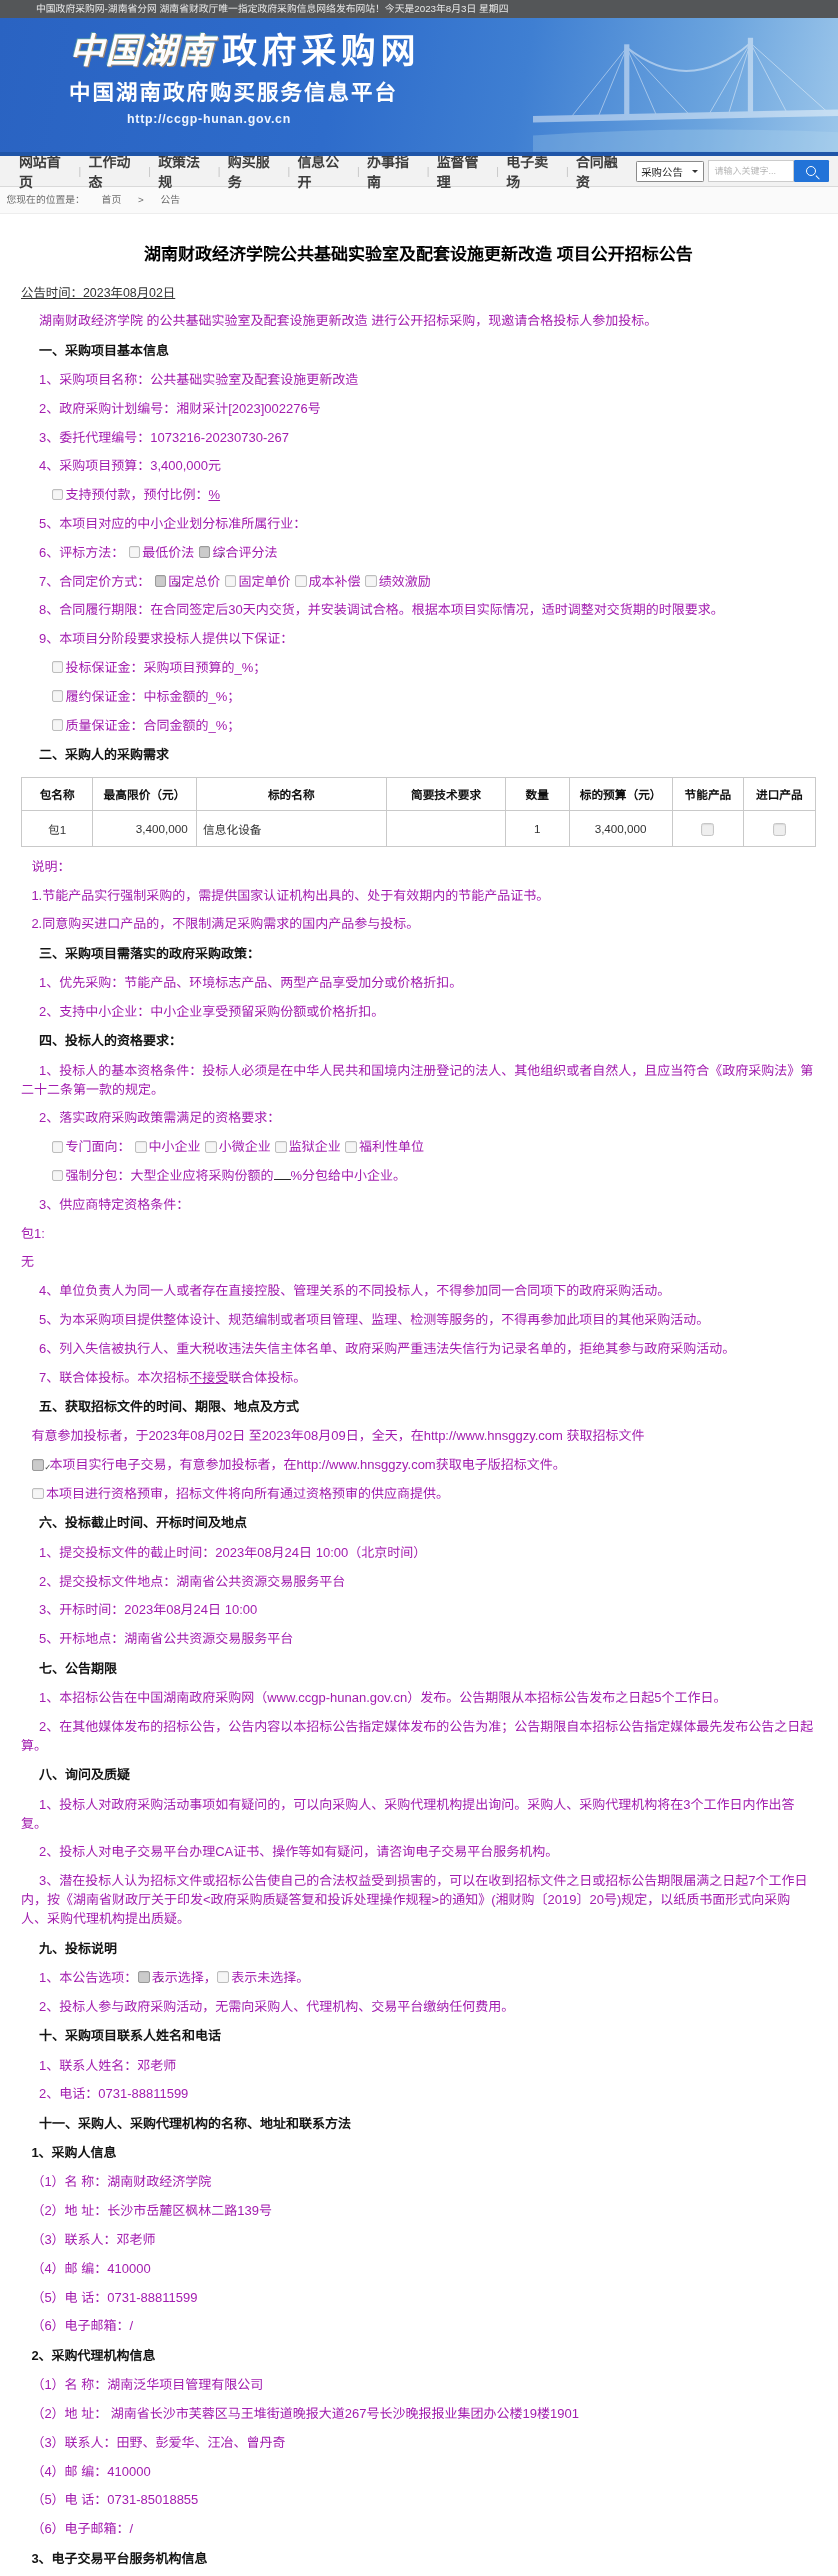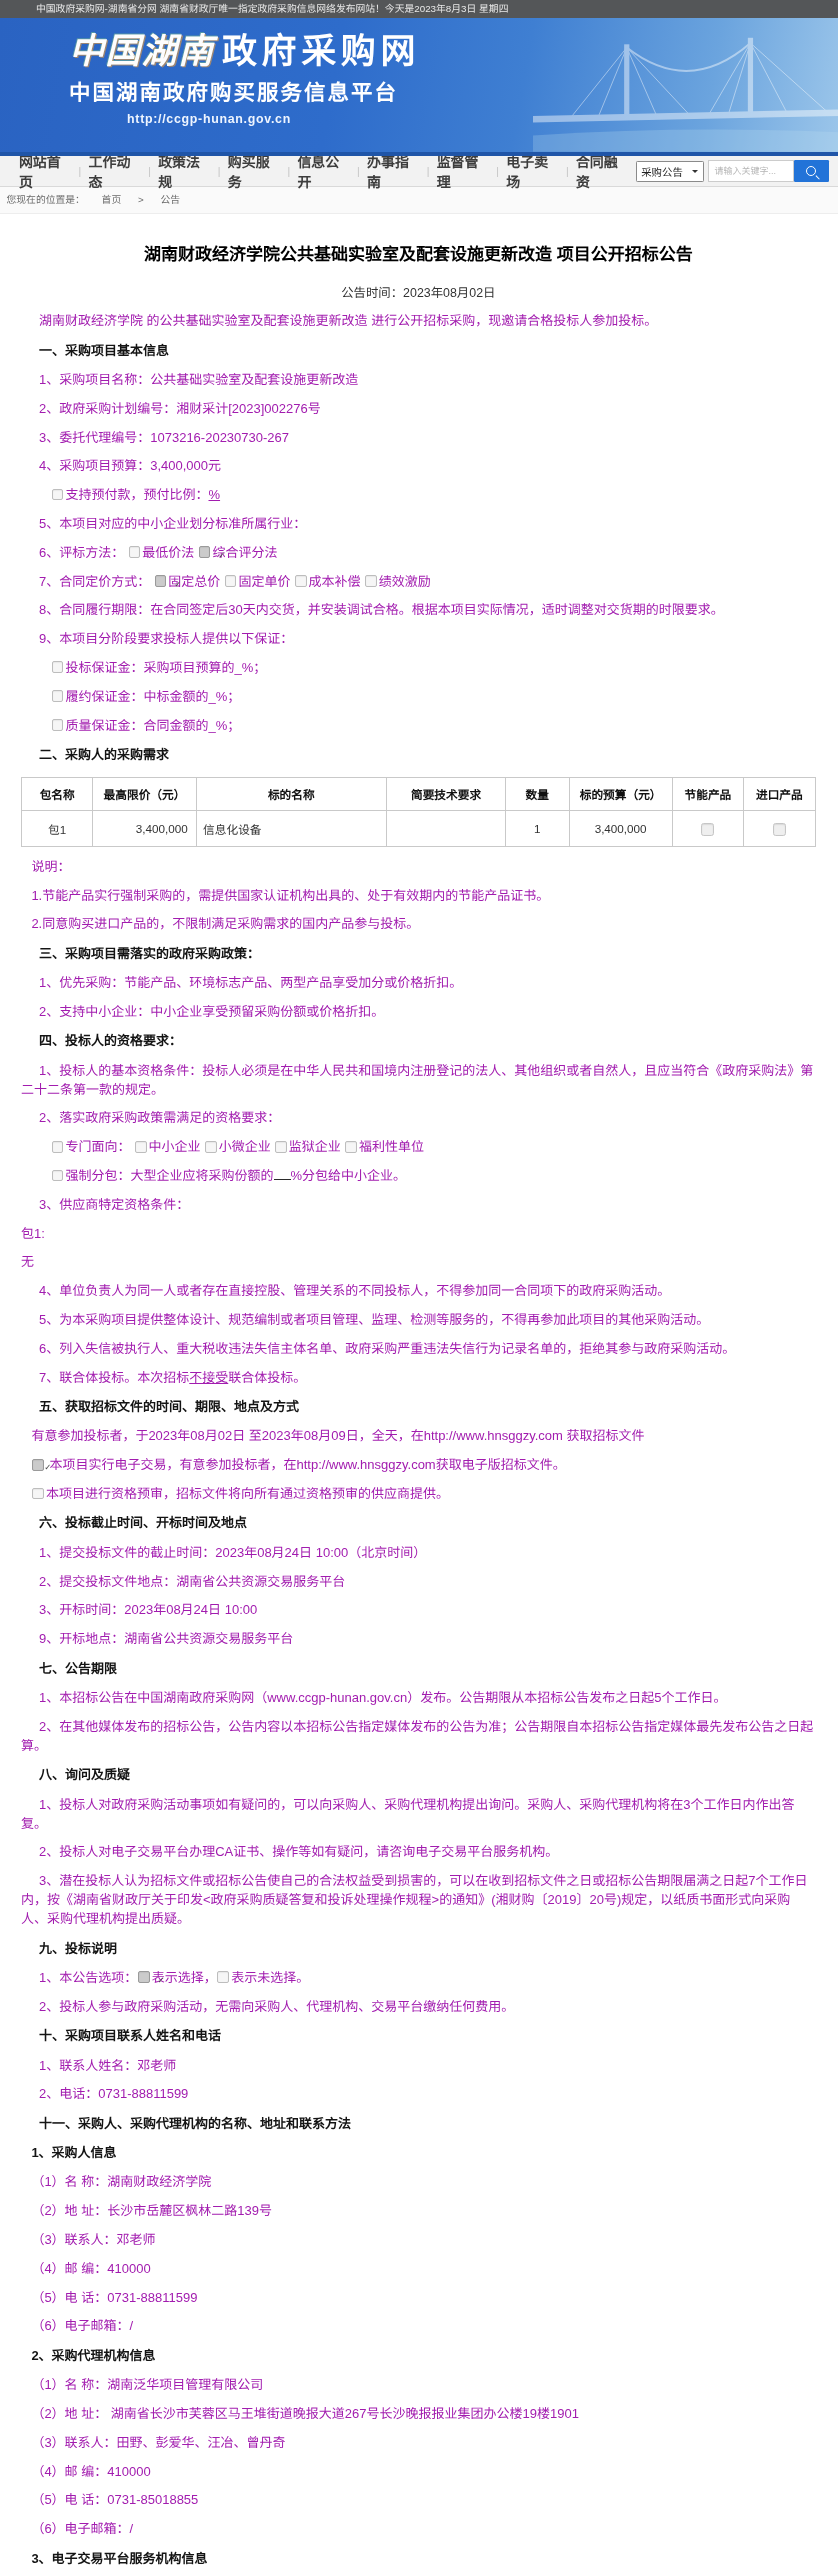--- a/index.html
+++ b/index.html
@@ -26,21 +26,21 @@
   .search-input::placeholder{color:#b5b5b5;}
   .search-button{width:35px;height:22px;background:#2273d8;border:none;display:flex;align-items:center;justify-content:center;border-radius:1.3px;cursor:pointer;}
   .mag{position:relative;width:8.5px;height:8.5px;border:1.3px solid #fff;border-radius:50%;display:inline-block;}
   .mag::after{content:'';position:absolute;width:5.2px;height:1.3px;background:#fff;transform:rotate(45deg);right:-4.6px;bottom:-2.6px;}
   
   .breadcrumb{height:26px;line-height:26px;background:#fafafa;border-bottom:0.7px solid #ededed;font-size:9.8px;color:#6b6b6b;padding-left:6.5px;}
   .breadcrumb a{color:#6b6b6b;text-decoration:none;margin:0 14px;cursor:pointer;}
   
   .article{background:#fff;padding:29px 23.4px 0 21px;color:#333;}
   h1.title{font-size:17px;font-weight:bold;color:#000;text-align:center;margin:0;line-height:23.4px;}
-  .pub-time{text-align:center;font-size:12.4px;color:#333;margin:17px 0 5.2px;}
+  .pub-time{text-align:left;font-size:12.4px;color:#333;margin:17px 0 5.2px;text-decoration:underline;}
   .para{font-size:13px;line-height:19px;margin:9.8px 0;color:#a21caf;}
   .sec{font-size:13px;font-weight:bold;margin:10.4px 0;color:#141414;line-height:19px;}
   .ind0{text-indent:0;}
   .ind1{text-indent:10.4px;}
   .ind2{text-indent:18px;}
   .ind3{text-indent:30px;}
   .u{text-decoration:underline;}
   .blank{display:inline-block;width:17px;border-bottom:1.3px solid #2a2a2a;height:1em;vertical-align:baseline;}
   .cbi{display:inline-block;width:9.8px;height:9.8px;border:0.7px solid #bdbdbd;background:#f6f6f6;border-radius:2px;vertical-align:-1.3px;margin:0 2px 0 0.7px;box-shadow:inset 0 0.7px 1.3px rgba(0,0,0,.08);}
   .cbi.on{background:#cbcbcb;border-color:#9a9a9a;position:relative;}
@@ -193,21 +193,21 @@
       <p class="para ind2">6、列入失信被执行人、重大税收违法失信主体名单、政府采购严重违法失信行为记录名单的，拒绝其参与政府采购活动。</p>
       <p class="para ind2">7、联合体投标。本次招标<span class="u">不接受</span>联合体投标。</p>
       <h3 class="sec ind2">五、获取招标文件的时间、期限、地点及方式</h3>
       <p class="para ind1">有意参加投标者，于2023年08月02日 至2023年08月09日，全天，在http://www.hnsggzy.com 获取招标文件</p>
       <p class="para ind1"><span class="cbi on"></span> 本项目实行电子交易，有意参加投标者，在http://www.hnsggzy.com获取电子版招标文件。</p>
       <p class="para ind1"><span class="cbi"></span>本项目进行资格预审，招标文件将向所有通过资格预审的供应商提供。</p>
       <h3 class="sec ind2">六、投标截止时间、开标时间及地点</h3>
       <p class="para ind2">1、提交投标文件的截止时间：2023年08月24日 10:00（北京时间）</p>
       <p class="para ind2">2、提交投标文件地点：湖南省公共资源交易服务平台</p>
       <p class="para ind2">3、开标时间：2023年08月24日 10:00</p>
-      <p class="para ind2">9、开标地点：湖南省公共资源交易服务平台</p>
+      <p class="para ind2">5、开标地点：湖南省公共资源交易服务平台</p>
       <h3 class="sec ind2">七、公告期限</h3>
       <p class="para ind2">1、本招标公告在中国湖南政府采购网（www.ccgp-hunan.gov.cn）发布。公告期限从本招标公告发布之日起5个工作日。</p>
       <p class="para ind2">2、在其他媒体发布的招标公告，公告内容以本招标公告指定媒体发布的公告为准；公告期限自本招标公告指定媒体最先发布公告之日起算。</p>
       <h3 class="sec ind2">八、询问及质疑</h3>
       <p class="para ind2">1、投标人对政府采购活动事项如有疑问的，可以向采购人、采购代理机构提出询问。采购人、采购代理机构将在3个工作日内作出答复。</p>
       <p class="para ind2">2、投标人对电子交易平台办理CA证书、操作等如有疑问，请咨询电子交易平台服务机构。</p>
       <p class="para ind2">3、潜在投标人认为招标文件或招标公告使自己的合法权益受到损害的，可以在收到招标文件之日或招标公告期限届满之日起7个工作日内，按《湖南省财政厅关于印发&lt;政府采购质疑答复和投诉处理操作规程&gt;的通知》(湘财购〔2019〕20号)规定，以纸质书面形式向采购人、采购代理机构提出质疑。</p>
       <h3 class="sec ind2">九、投标说明</h3>
       <p class="para ind2">1、本公告选项：<span class="cbi on"></span>表示选择，<span class="cbi"></span>表示未选择。</p>
       <p class="para ind2">2、投标人参与政府采购活动，无需向采购人、代理机构、交易平台缴纳任何费用。</p>

